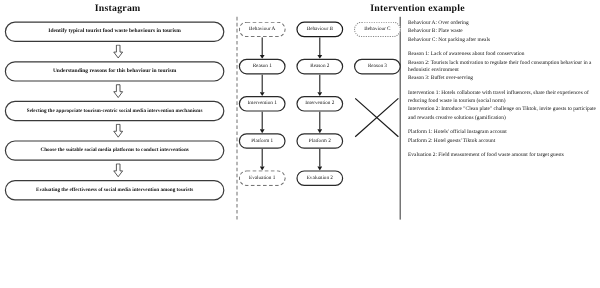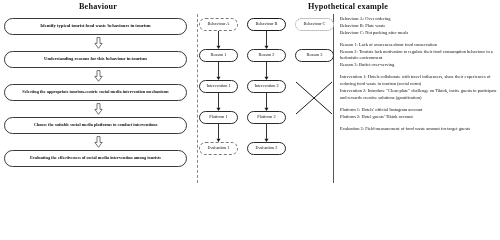--- a/index.html
+++ b/index.html
@@ -89,22 +89,22 @@
     color:#111;
     white-space:nowrap;
   }
   .legend-line.wrap{white-space:normal;}
 </style>
 </head>
 <body>
 
 <div id="page">
 
-  <div class="heading" id="framework-title">Behaviour</div>
-  <div class="heading" id="example-title">Hypothetical example</div>
+  <div class="heading" id="framework-title">Instagram</div>
+  <div class="heading" id="example-title">Intervention example</div>
 
   <div class="divider" id="divider-dashed"></div>
   <div class="divider" id="divider-solid"></div>
 
   <div id="framework">
       <div class="fw-box" style="top: 0px;">
         <div class="fw-label">Identify typical tourist food waste behaviours in tourism</div>
       </div>
       <div class="fw-arrow" style="top: 19px;">
         <svg width="9" height="12" viewBox="0 0 9 12">

